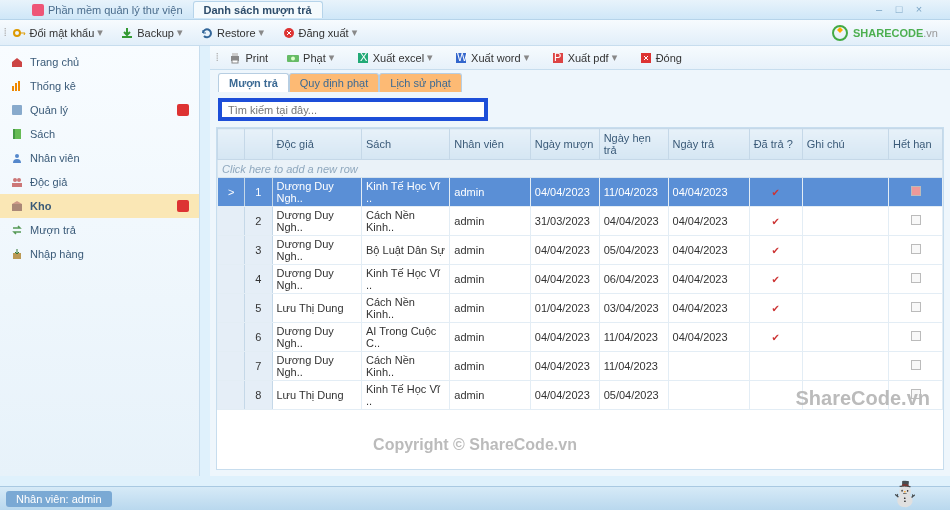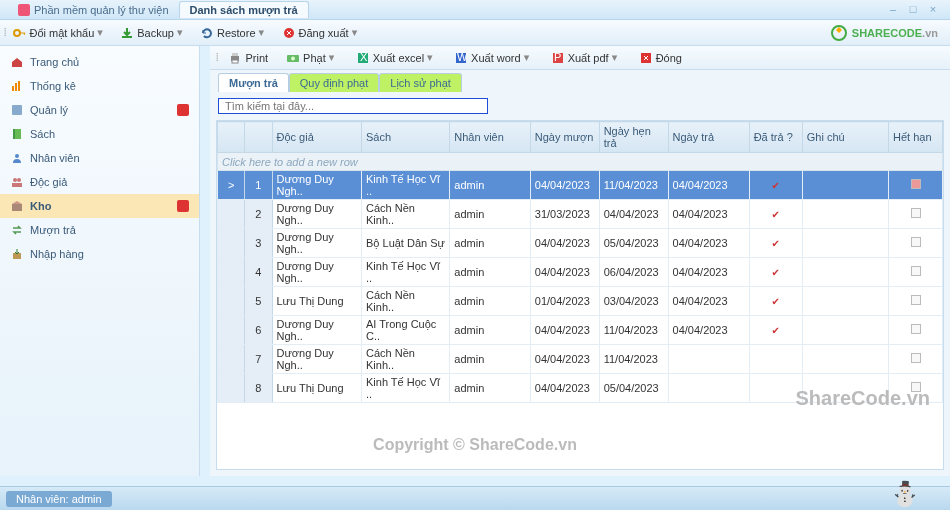--- a/index.html
+++ b/index.html
@@ -1,50 +1,50 @@
 <!DOCTYPE html>
 <html><head>
 <meta charset="utf-8">
 <style>
 * { margin:0; padding:0; box-sizing:border-box; font-family:Tahoma,Arial,sans-serif; font-size:11px; }
 body { width:950px; height:510px; background:#dff1fc; overflow:hidden; position:relative; }
 
-.titlebar { height:20px; background:linear-gradient(#e8f3fb,#cfe7f8); display:flex; align-items:center; padding:0 8px; border-bottom:1px solid #b6d4ea; }
+.titlebar { height:20px; background:linear-gradient(#e8f3fb,#cfe7f8); display:flex; align-items:center; padding:0 22px; border-bottom:1px solid #b6d4ea; }
 .titlebar .tab { padding:2px 10px; display:flex; align-items:center; gap:4px; color:#4a6c8c; }
 .titlebar .tab.active { background:#f4fafd; border:1px solid #b6d4ea; border-bottom:none; border-radius:3px 3px 0 0; font-weight:bold; color:#2e4d6b; }
 .titlebar .spacer { flex:1; }
 .titlebar .winbtn { width:18px; height:14px; margin-left:2px; color:#7aa4c4; text-align:center; cursor:pointer; }
 
 .toolbar1 { height:26px; background:linear-gradient(#f7fbfe,#e1eef9); display:flex; align-items:center; padding:0 4px; gap:2px; border-bottom:1px solid #c7ddee; }
 .tbtn { display:flex; align-items:center; gap:3px; padding:2px 6px; border-radius:2px; cursor:pointer; color:#333; }
 .tbtn .ico { width:14px; height:14px; display:inline-block; }
 .dd { width:9px; color:#888; }
 
 .logo { position:absolute; right:12px; top:24px; font-weight:bold; font-size:14px; color:#4caf50; }
-.logo .vn { color:#999; font-weight:bold; }
+.logo .vn { color:#999; font-weight:normal; }
 
 .body { display:flex; height:430px;gap:10px; }
 
 .sidebar { width:200px; background:linear-gradient(#f8fcff,#e7f2fa); border-right:1px solid #c7ddee; padding:4px 0; }
 .nav-item { display:flex; align-items:center; padding:5px 10px; gap:6px; cursor:pointer; color:#3a5a78; justify-content:space-between; }
 .nav-item .lbl { display:flex; align-items:center; gap:6px; }
 .nav-item.sel { background:#fae7b5;font-weight:bold; }
 .nav-item .nico { width:14px; height:14px; display:inline-block; }
 .nav-item .badge { width:12px; height:12px; background:#d33; border-radius:2px; }
 
 .main { flex:1; display:flex; flex-direction:column; background:#eef6fc; }
 .toolbar2 { height:24px; display:flex; align-items:center; padding:0 6px; gap:6px; border-bottom:1px solid #c7ddee; background:linear-gradient(#f6fbfe,#e7f1fa); }
 .grip { color:#aaa; letter-spacing:-2px; }
 
 .tabs2 { height:22px; display:flex; align-items:flex-end; padding:0 8px; gap:0; }
-.tab2 { padding:3px 10px; border:1px solid #b7cee2; border-bottom:none; border-radius:3px 3px 0 0; background:#bef264; color:#3c6a94; cursor:pointer; }
+.tab2 { padding:3px 10px; border:1px solid #b7cee2; border-bottom:none; border-radius:3px 3px 0 0; background:#fdba74; color:#3c6a94; cursor:pointer; }
 .tab2.active { background:#fff; font-weight:bold; }
 
 .searchrow { padding:6px 8px; }
-.search { width:270px; height:16px; border:1px solid #1d4ed8; padding:5px 6px; color:#999; background:#fff; }
+.search { width:270px; height:23px; border:4px solid #1d4ed8; padding:5px 6px; color:#999; background:#fff; }
 
 .grid-wrap { flex:1; background:#fff; margin:0 6px 6px; border:1px solid #c7ddee; position:relative; }
 .grid { width:100%; border-collapse:collapse; }
 .grid th { background:linear-gradient(#e7f1f9,#d5e6f3); border:1px solid #c5d8e8; padding:3px 4px; text-align:left; color:#3a5a78; font-weight:normal; height:18px; }
 .grid .newrow td { background:#eaf2f8; color:#8ea7bd; text-align:left; font-style:italic; border:1px solid #d5e3ee; height:18px; }
 .grid td { border:1px solid #e3edf5; padding:2px 4px; height:18px; color:#333; }
 .grid tr.r td { background:#fff; }
 .grid tr.r.sel td { background:#5a8fd6; color:#fff; }
 .grid .rownum { width:30px; text-align:center; background:#e5eef7 !important; border-right:1px solid #c5d8e8; }
 .grid tr.r.sel .rownum { background:#5a8fd6 !important; color:#fff; }

